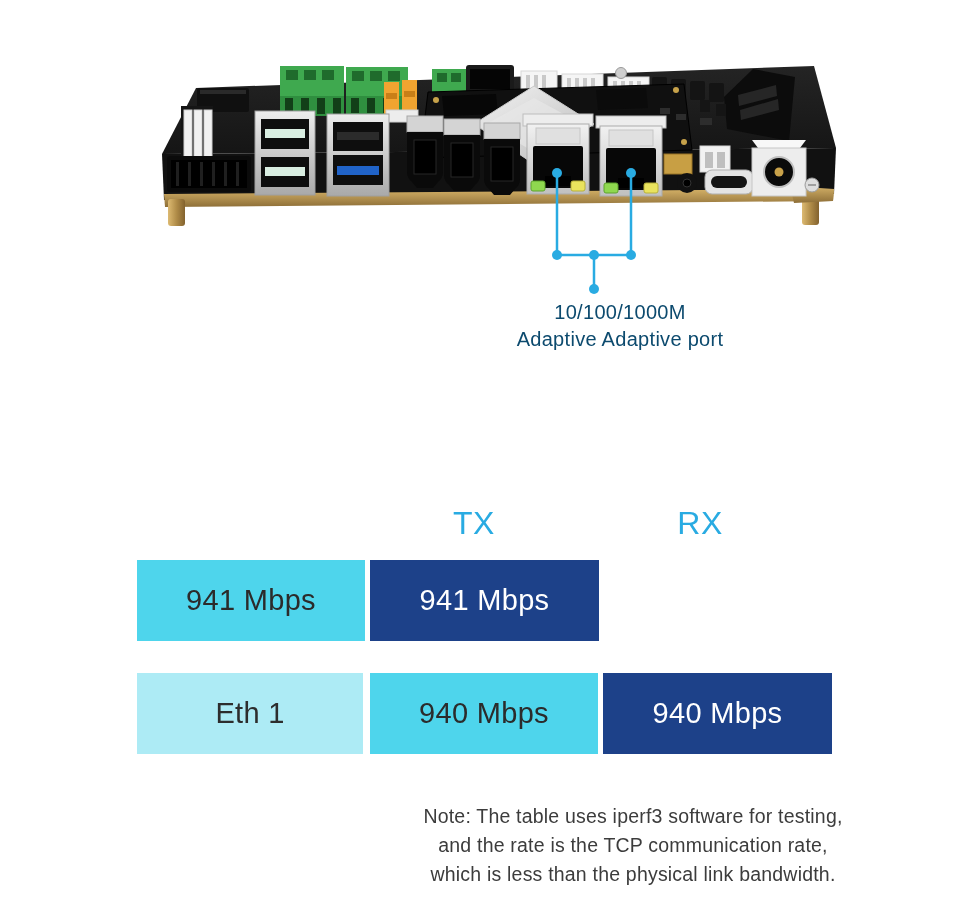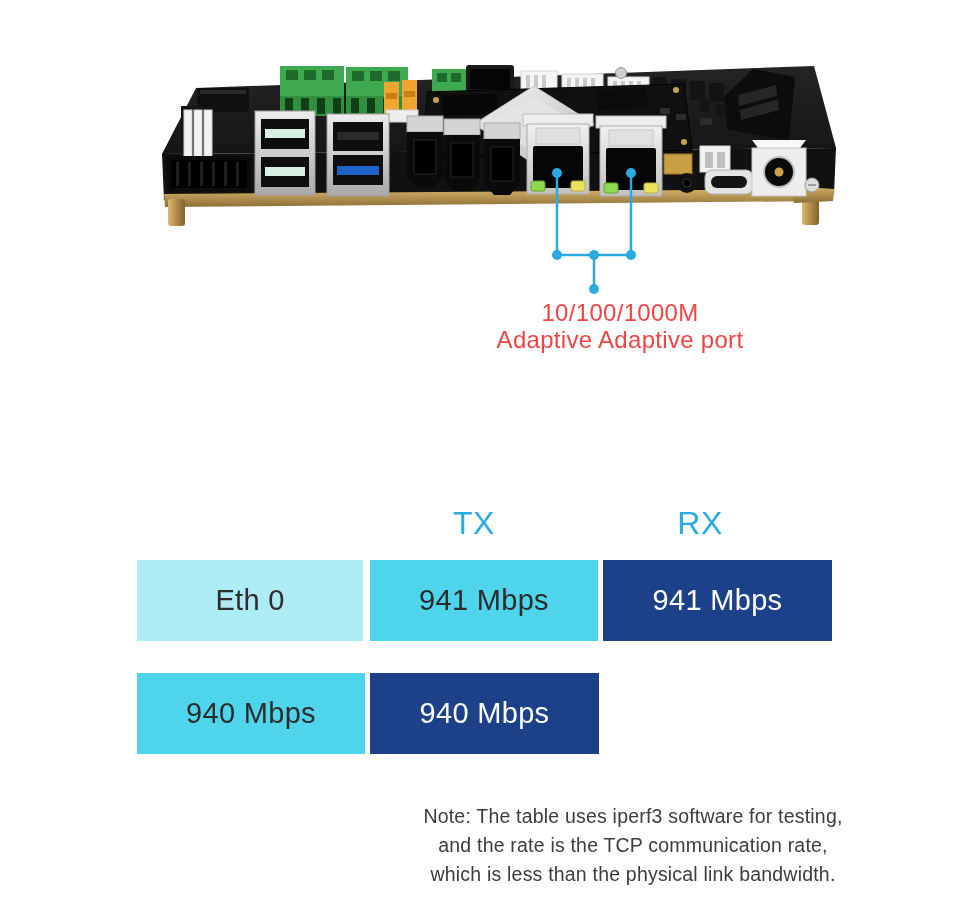--- a/index.html
+++ b/index.html
@@ -3,21 +3,21 @@
 <meta charset="utf-8">
 <style>
   html,body{margin:0;padding:0;background:#ffffff;}
   .stage{
     position:relative;width:960px;height:912px;background:#ffffff;overflow:hidden;
     font-family:"Liberation Sans","DejaVu Sans",sans-serif;
   }
   .board-svg{position:absolute;left:0;top:0;}
   .caption{
     position:absolute;left:420px;top:299px;width:400px;
-    text-align:center;font-size:24px;line-height:27px;color:#ef4444;
+    text-align:center;font-size:20px;line-height:27px;color:#0c4a6e;
     letter-spacing:0.3px;
   }
   .hdr{
     position:absolute;top:502px;height:42px;width:220px;
     display:flex;align-items:center;justify-content:center;
     font-size:32px;color:#29ABE2;letter-spacing:0.5px;
   }
   .hdr-tx{left:364px;}
   .hdr-rx{left:590px;}
   .trow{position:absolute;left:137px;width:695px;height:81px;display:flex;}
@@ -263,25 +263,25 @@
 
   <div class="caption">
     <div>10/100/1000M</div>
     <div>Adaptive Adaptive port</div>
   </div>
 
   <div class="hdr hdr-rx">RX</div>
   <div class="hdr hdr-tx">TX</div>
 
   <div class="trow trow-1">
-    <div class="cell cell-label">Eth 0</div>
     <div class="cell cell-tx">941 Mbps</div>
     <div class="cell cell-rx">941 Mbps</div>
   </div>
   <div class="trow trow-2">
+    <div class="cell cell-label">Eth 1</div>
     <div class="cell cell-tx">940 Mbps</div>
     <div class="cell cell-rx">940 Mbps</div>
   </div>
 
   <div class="note">
     <div>Note: The table uses iperf3 software for testing,</div>
     <div>and the rate is the TCP communication rate,</div>
     <div>which is less than the physical link bandwidth.</div>
   </div>
 

